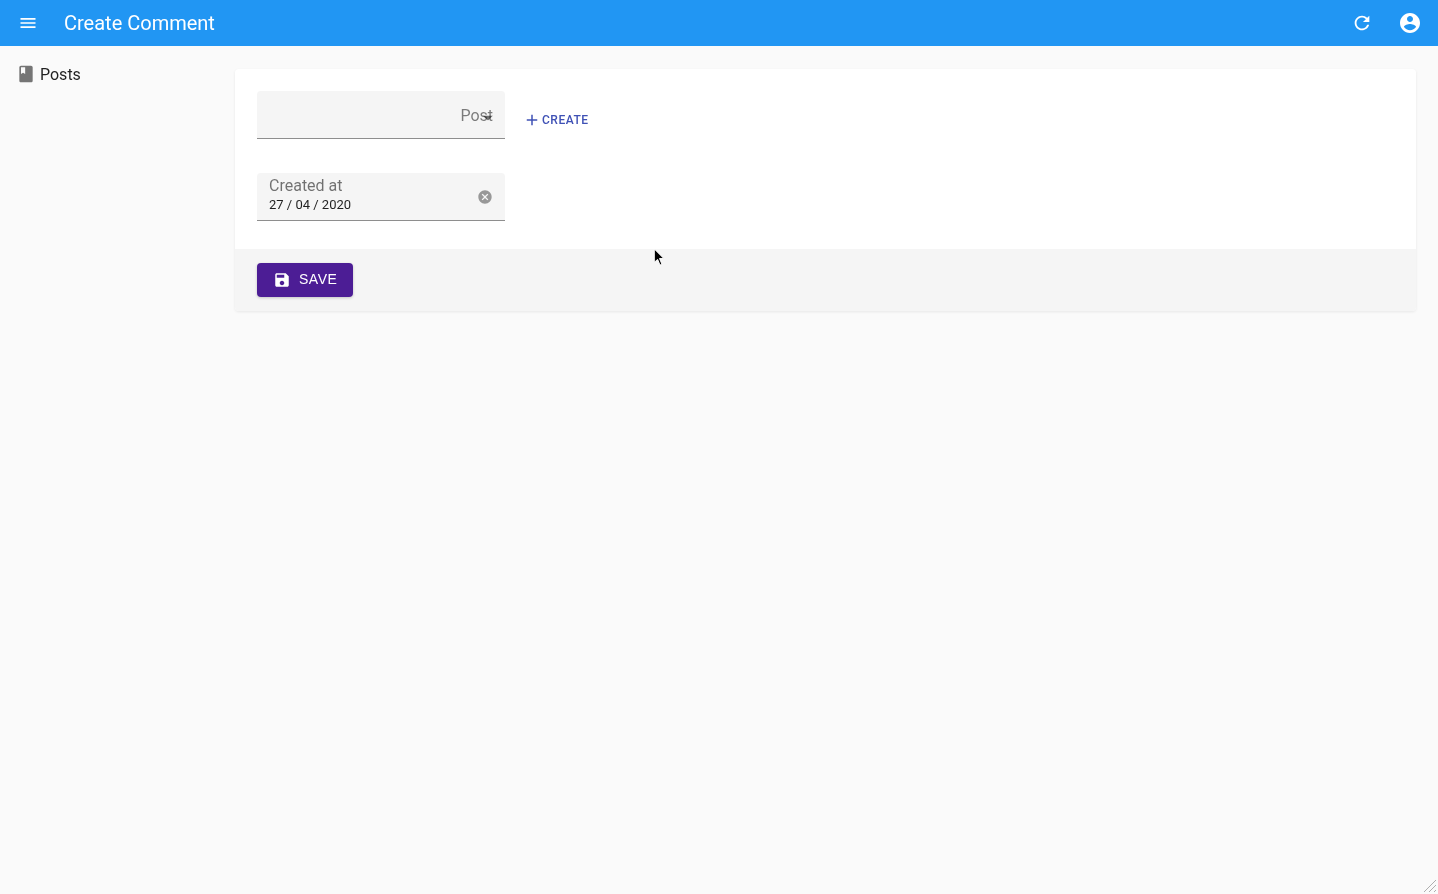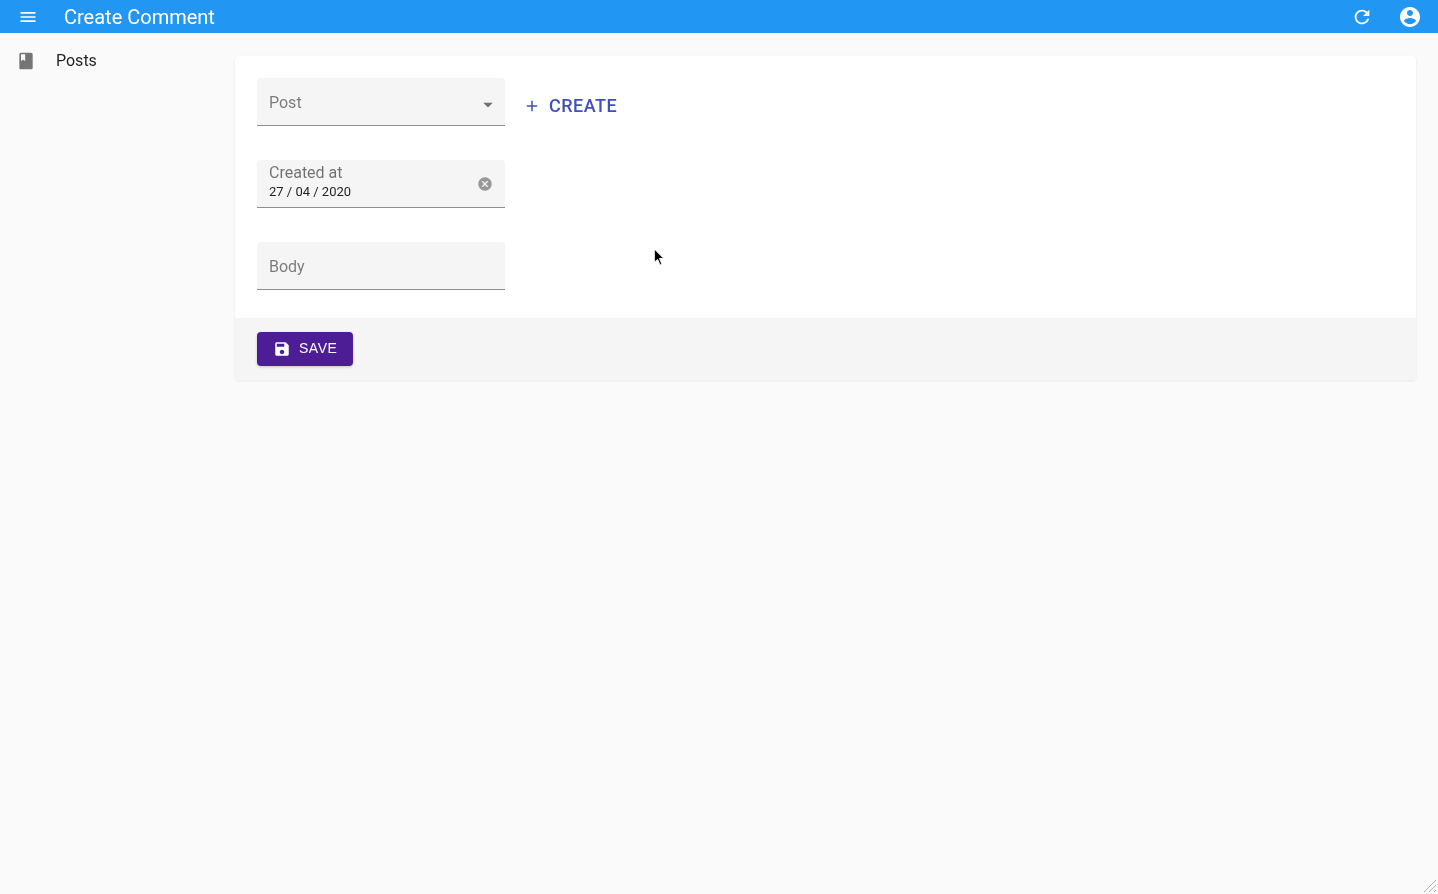--- a/index.html
+++ b/index.html
@@ -10,21 +10,21 @@
     body {
       font-family: -apple-system, BlinkMacSystemFont, "Segoe UI", Roboto, "Helvetica Neue", Arial, sans-serif;
       background: #fafafa;
       width: 1438px;
       height: 894px;
       overflow: hidden;
       position: relative;
     }
     .appbar {
       background: #2196f3;
-      height: 33px;
+      height: 46px;
       display: flex;
       align-items: center;
       padding: 16px 16px;
       color: white;
     }
     .menu-button {
       width: 24px;
       height: 24px;
       display: flex;
       align-items: center;
@@ -53,23 +53,24 @@
     .layout {
       display: flex;
       height: calc(100% - 46px);
     }
     .sidebar {
       width: 235px;
       padding: 8px 0;
     }
     .sidebar-item {
       display: flex;
+      align-items: center;
       padding: 10px 16px;
       cursor: pointer;
-      gap: 20px;
+      gap: 4px;
     }
     .sidebar-icon {
       width: 20px;
       height: 20px;
       display: flex;
       align-items: center;
       justify-content: center;
       color: #757575;
     }
     .sidebar-label {
@@ -114,20 +115,21 @@
       justify-content: center;
     }
     .field-label-floating {
       font-size: 16px;
       color: rgba(0,0,0,0.54);
       margin-bottom: 2px;
     }
     .field-label-placeholder {
       font-size: 16px;
       color: rgba(0,0,0,0.5);
+      text-align: right;
     }
     .field-value {
       font-size: 13px;
       color: rgba(0,0,0,0.87);
     }
     .field-dropdown-icon {
       position: absolute;
       right: 12px;
       top: 50%;
       transform: translateY(-50%);
@@ -139,23 +141,23 @@
       top: 50%;
       transform: translateY(-50%);
       color: rgba(0,0,0,0.38);
       width: 16px;
       height: 16px;
       cursor: pointer;
     }
     .create-button {
       display: flex;
       align-items: center;
-      gap: 8px;
+      gap: 1px;
       color: #3f51b5;
-      font-size: 18px;
+      font-size: 12px;
       font-weight: 500;
       letter-spacing: 0.5px;
       cursor: pointer;
       padding: 6px 8px;
       margin-bottom: 4px;
       justify-content: center;
     }
     .card-footer {
       background: #f5f5f5;
       padding: 14px 22px;
@@ -256,25 +258,20 @@
             <span class="field-label-floating">Created at</span>
             <span class="field-value">27 / 04 / 2020</span>
             <span class="field-clear-icon">
               <svg width="16" height="16" viewBox="0 0 24 24" fill="rgba(0,0,0,0.38)">
                   <path d="M12 2C6.47 2 2 6.47 2 12s4.47 10 10 10 10-4.47 10-10S17.53 2 12 2zm5 13.59L15.59 17 12 13.41 8.41 17 7 15.59 10.59 12 7 8.41 8.41 7 12 10.59 15.59 7 17 8.41 13.41 12 17 15.59z"></path>
                 </svg>
             </span>
           </div>
         </div>
 
-        <div class="field-row" style="margin-bottom:0">
-          <div class="field simple">
-            <span class="field-label-placeholder">Body</span>
-          </div>
-        </div>
 
       </div>
       <div class="card-footer">
         <button class="save-button">
           <svg width="18" height="18" viewBox="0 0 24 24" fill="white">
               <path d="M17 3H5c-1.11 0-2 .9-2 2v14c0 1.1.89 2 2 2h14c1.1 0 2-.9 2-2V7l-4-4zm-5 16c-1.66 0-3-1.34-3-3s1.34-3 3-3 3 1.34 3 3-1.34 3-3 3zm3-10H5V5h10v4z"></path>
             </svg>
           <span>SAVE</span>
         </button>
       </div>

